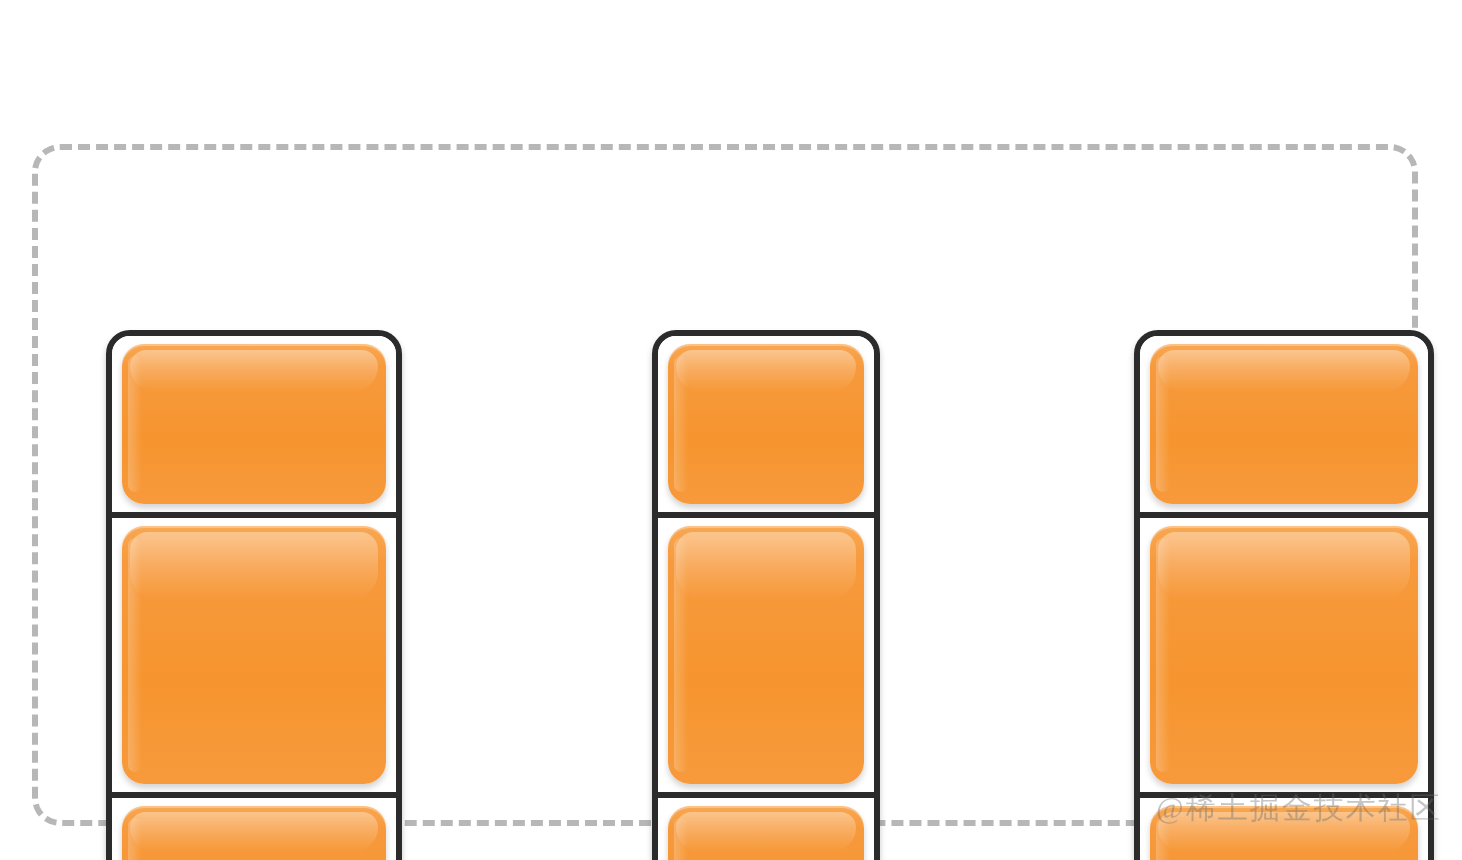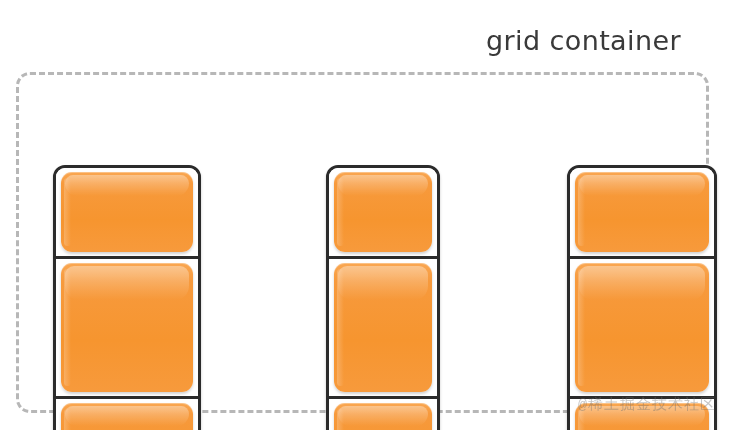--- a/index.html
+++ b/index.html
@@ -125,34 +125,33 @@
                 rgba(255,255,255,0.22) 0%,
                 rgba(255,255,255,0.0) 100%);
     pointer-events: none;
   }
 
   
   #watermark {
     position: absolute;
     left: 578px;
     top: 395px;
-    font-family: Liberation Mono, monospace;
+    font-family: Liberation Serif, serif;
     font-size: 15px;
     letter-spacing: 1px;
     color: rgba(110,110,110,0.40);
     white-space: nowrap;
     user-select: none;
   }
 </style>
 </head>
 <body>
 
 <div id="stage">
 
-  <div id="title">grid container</div>
 
   <div id="grid-container">
 
     <div class="column col-1">
       <div class="cell cell-sm">
         <div class="box"></div>
       </div>
       <div class="cell cell-lg divider-top">
         <div class="box"></div>
       </div>

